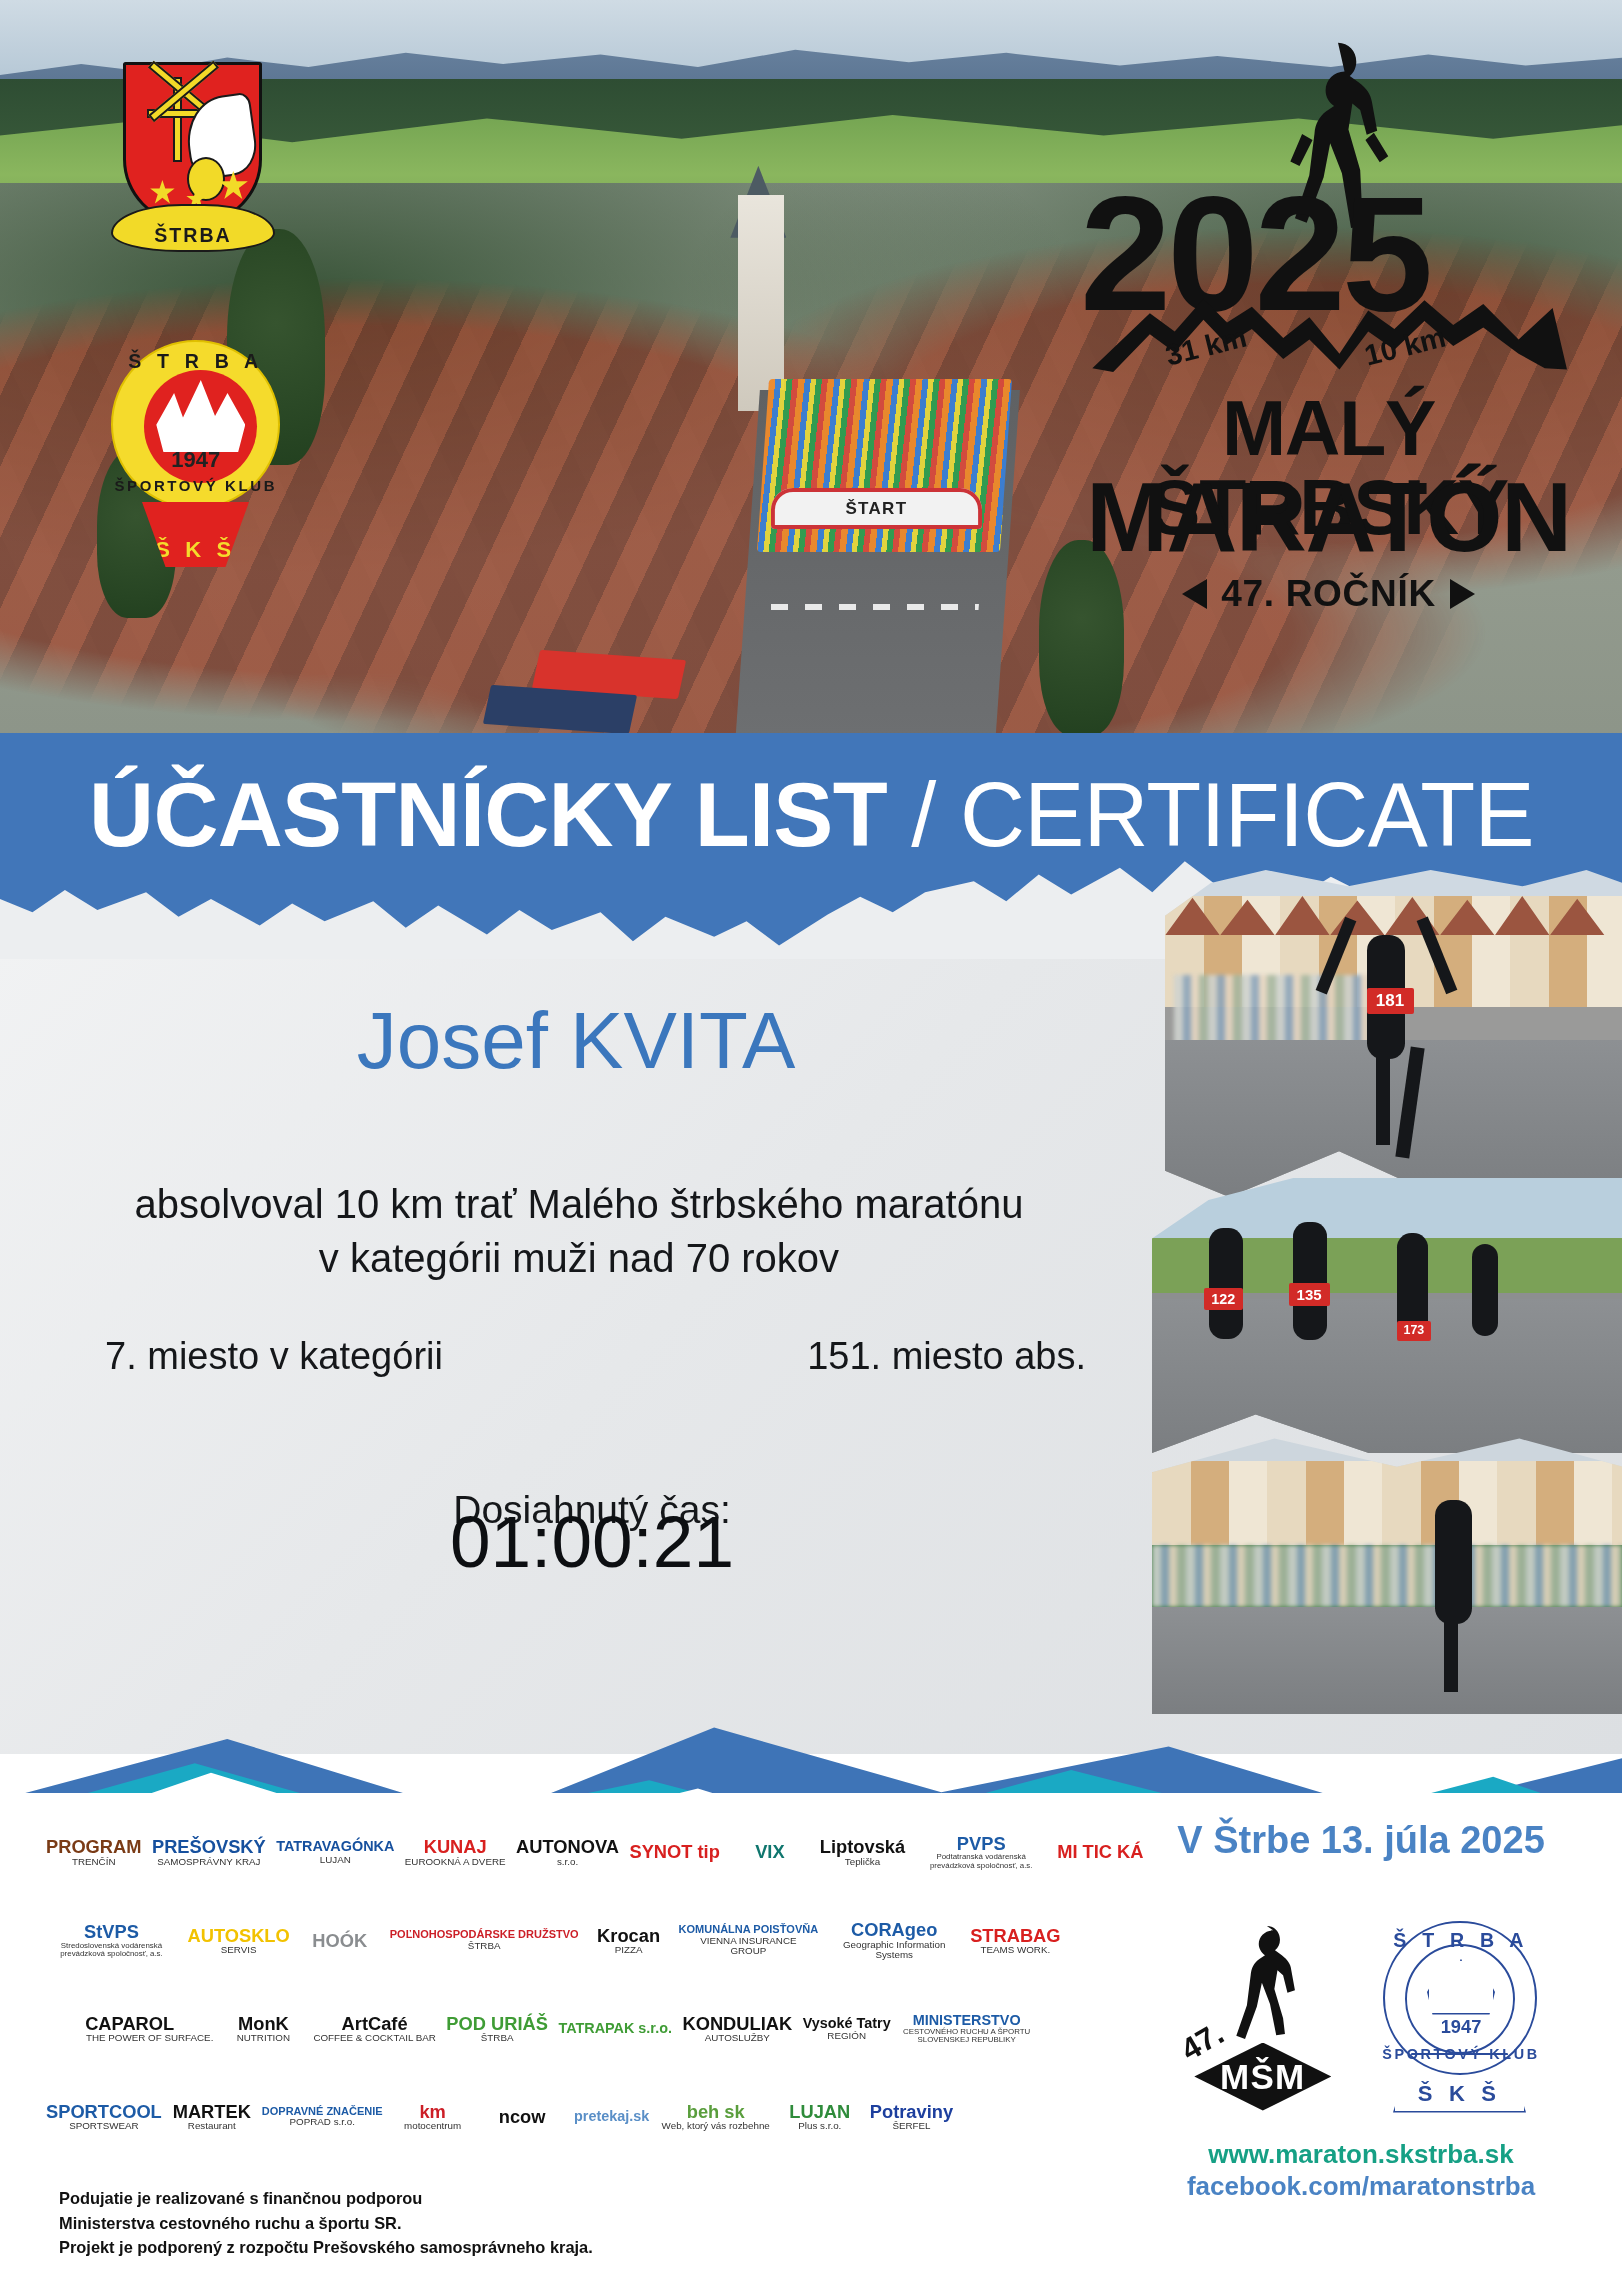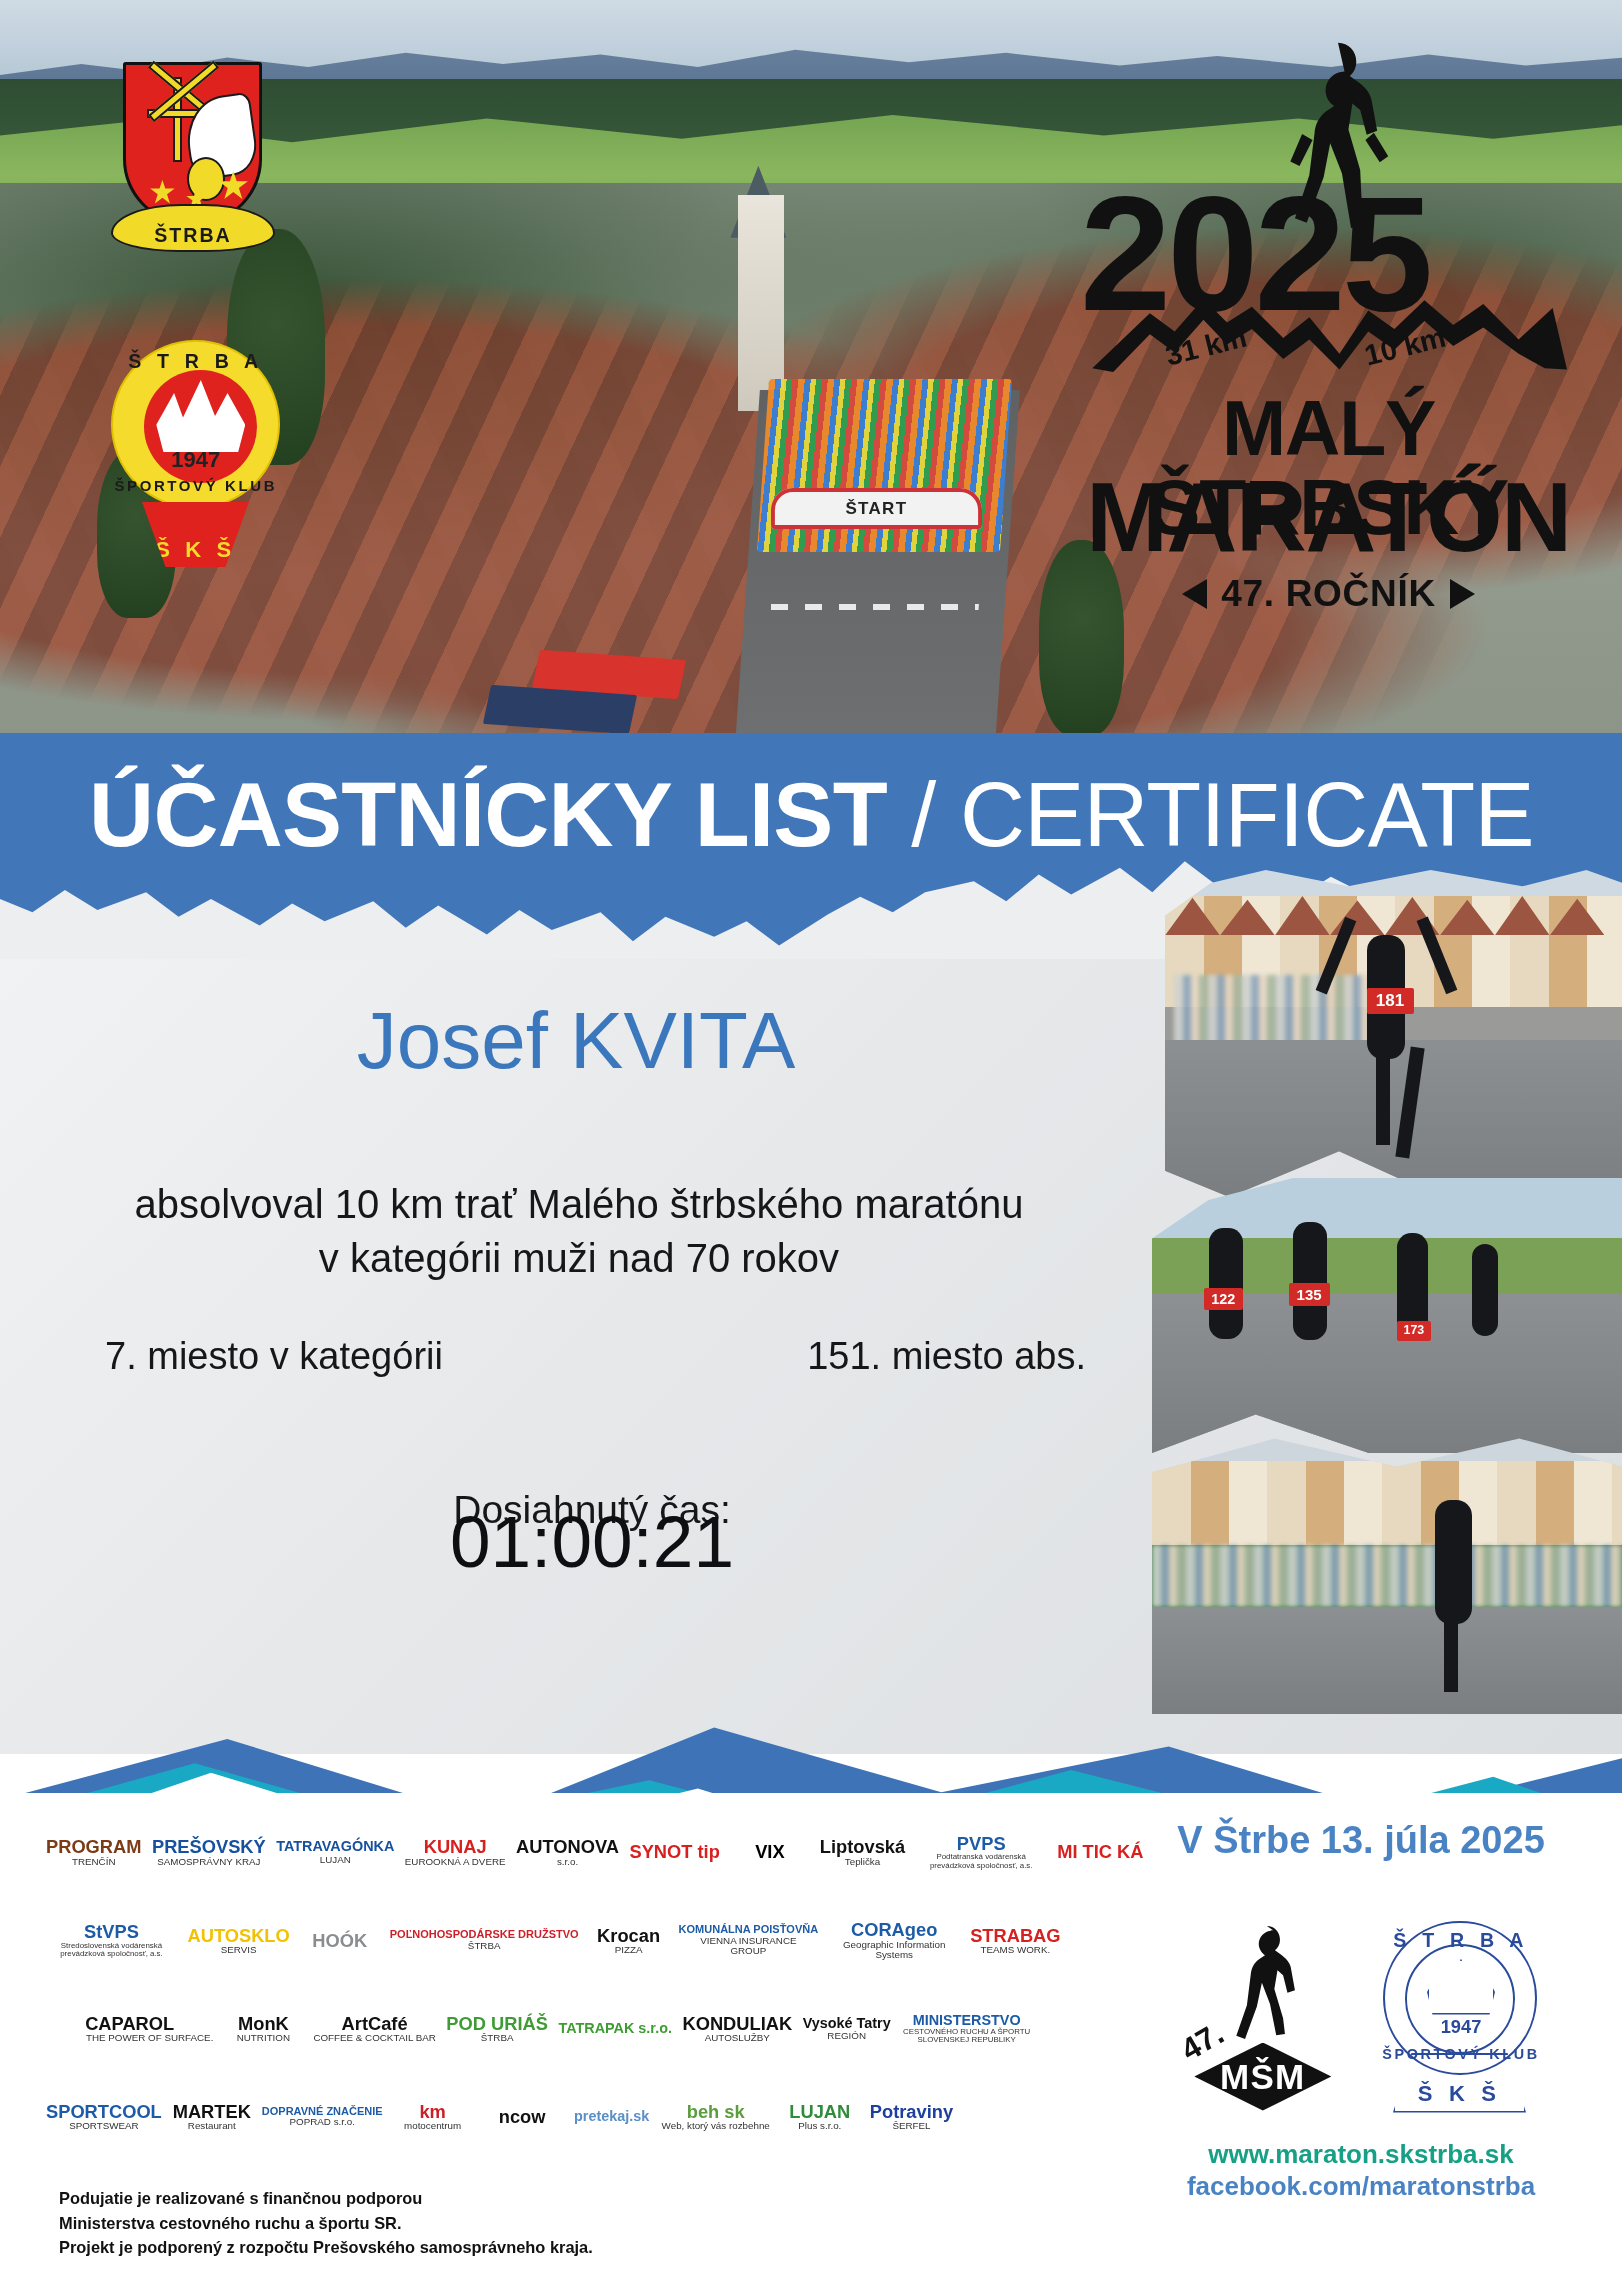--- a/index.html
+++ b/index.html
@@ -557,21 +557,21 @@
           <div class="l2" style="color: rgb(51, 51, 51); font-size: 9.8px; max-width: 131px;">EUROOKNÁ A DVERE</div>
         </div>
         <div class="sp">
           <div class="l1" style="color: rgb(17, 17, 17); font-size: 18.3px;">AUTONOVA</div>
           <div class="l2" style="color: rgb(51, 51, 51); font-size: 9.8px; max-width: 131px;">s.r.o.</div>
         </div>
         <div class="sp">
           <div class="l1" style="color: rgb(216, 32, 31); font-size: 18.3px;">SYNOT tip</div>
         </div>
         <div class="sp">
-          <div class="l1" style="color: #000000; font-size: 18.3px;">VIX</div>
+          <div class="l1" style="color: #0f766e; font-size: 18.3px;">VIX</div>
         </div>
         <div class="sp">
           <div class="l1" style="color: rgb(17, 17, 17); font-size: 18.3px;">Liptovská</div>
           <div class="l2" style="color: rgb(51, 51, 51); font-size: 9.8px; max-width: 131px;">Teplička</div>
         </div>
         <div class="sp">
           <div class="l1" style="color: rgb(29, 91, 166); font-size: 18.3px;">PVPS</div>
           <div class="l2" style="color: rgb(51, 51, 51); font-size: 7.9px; max-width: 131px;">Podtatranská vodárenská prevádzková spoločnosť, a.s.</div>
         </div>
         <div class="sp">

